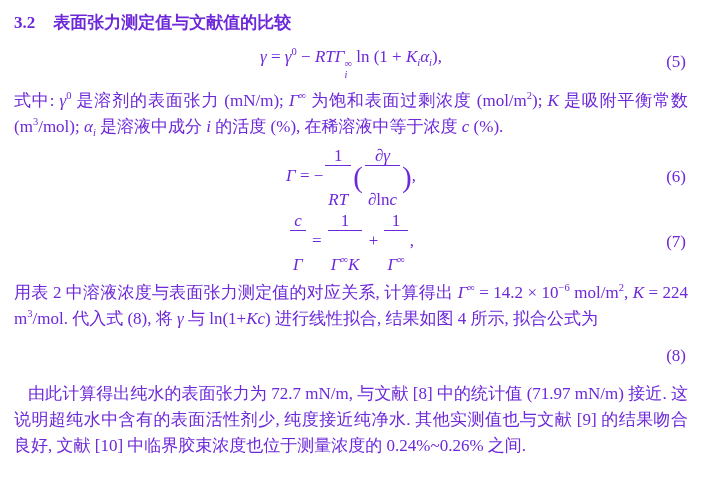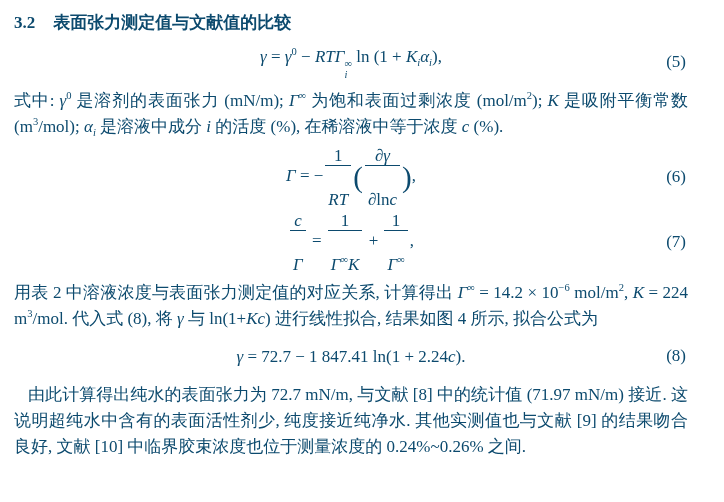--- a/index.html
+++ b/index.html
@@ -1,21 +1,21 @@
 <!DOCTYPE html>
 <html><head>
 <meta charset="utf-8">
 <style>
   html,body{margin:0;padding:0;background:#ffffff;}
   .page{
     position:relative;
     width:716px;height:502px;
     box-sizing:border-box;
     background:#ffffff;
-    color:#0c4a6e;
+    color:#6d28d9;
     font-family:"Liberation Serif","DejaVu Serif",serif;
     font-size:17px;
     line-height:26px;
     padding:11px 28px 0 14px;
     overflow:hidden;
   }
   .heading{
     margin:0 0 6px 0;
     font-size:17px;
     font-weight:bold;
@@ -78,17 +78,17 @@
         <span class="eq-num">(6)</span>
       </div>
     <div class="eq-row eqf">
         <span class="eq-body"><span class="frac"><span class="fn it">c</span><span class="fd it">Γ</span></span><span> = </span><span class="frac"><span class="fn">1</span><span class="fd"><span class="it">Γ</span><sup>∞</sup><span class="it">K</span></span></span><span> + </span><span class="frac"><span class="fn">1</span><span class="fd"><span class="it">Γ</span><sup>∞</sup></span></span><span>,</span></span>
         <span class="eq-num">(7)</span>
       </div>
   </div>
 
   <p class="para"><span>用表 2 中溶液浓度与表面张力测定值的对应关系, 计算得出 </span><span class="it">Γ</span><sup>∞</sup><span> = 14.2 × 10</span><sup>−6</sup><span> mol/m</span><sup>2</sup><span>, </span><span class="it">K</span><span> = 224 m</span><sup>3</sup><span>/mol. 代入式 (8), 将 </span><span class="it">γ</span><span> 与 ln(1+</span><span class="it">K</span><span class="it">c</span><span>) 进行线性拟合, 结果如图 4 所示, 拟合公式为</span></p>
 
-  <div class="eq-row eq8"><span class="eq-body"><span class="it">γ</span><span> = 72.7 − 1 847.41 ln(1 + 2.24</span><span class="it">c</span><span>).</span></span><span class="eq-num">(8)</span></div>
+  <div class="eq-row eq8"><span class="eq-num">(8)</span></div>
 
   <p class="para ind-sm">由此计算得出纯水的表面张力为 72.7 mN/m, 与文献 [8] 中的统计值 (71.97 mN/m) 接近. 这说明超纯水中含有的表面活性剂少, 纯度接近纯净水. 其他实测值也与文献 [9] 的结果吻合良好, 文献 [10] 中临界胶束浓度也位于测量浓度的 0.24%~0.26% 之间.</p>
 
 </div>
 
 </body></html>

